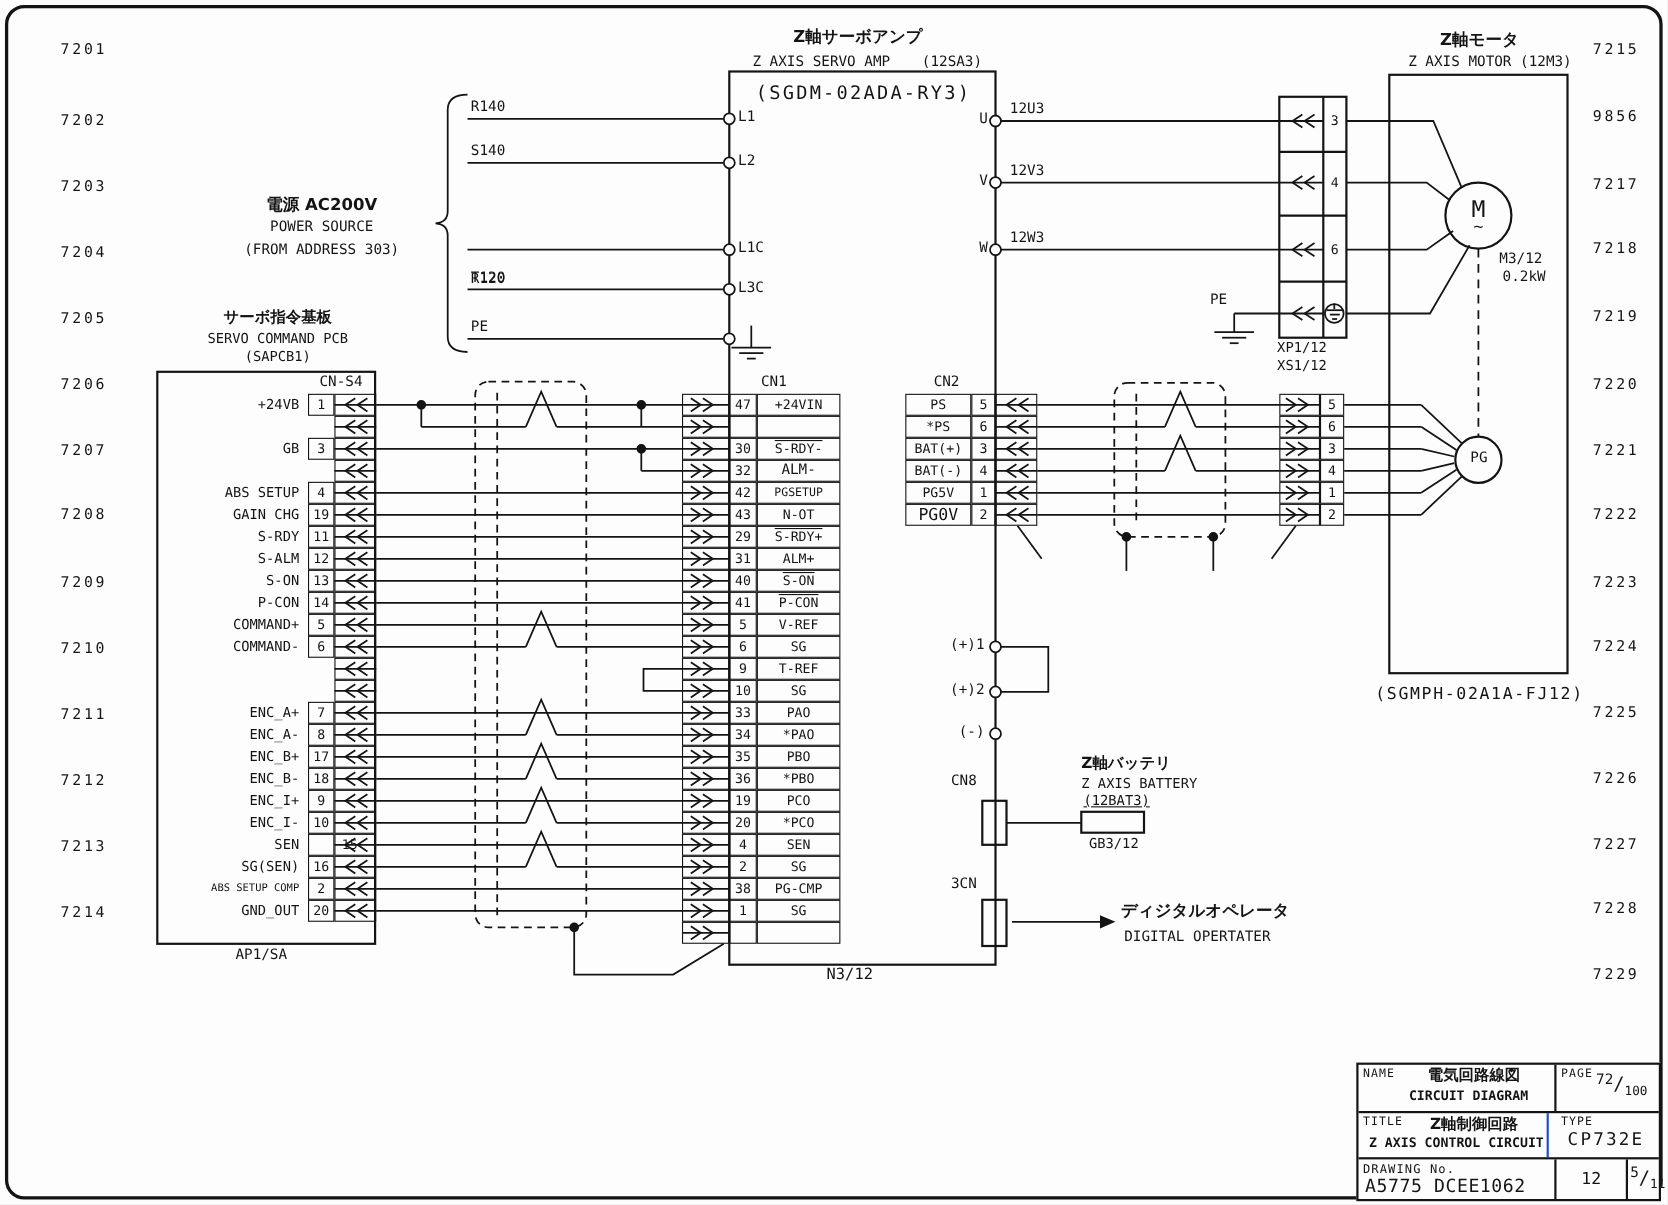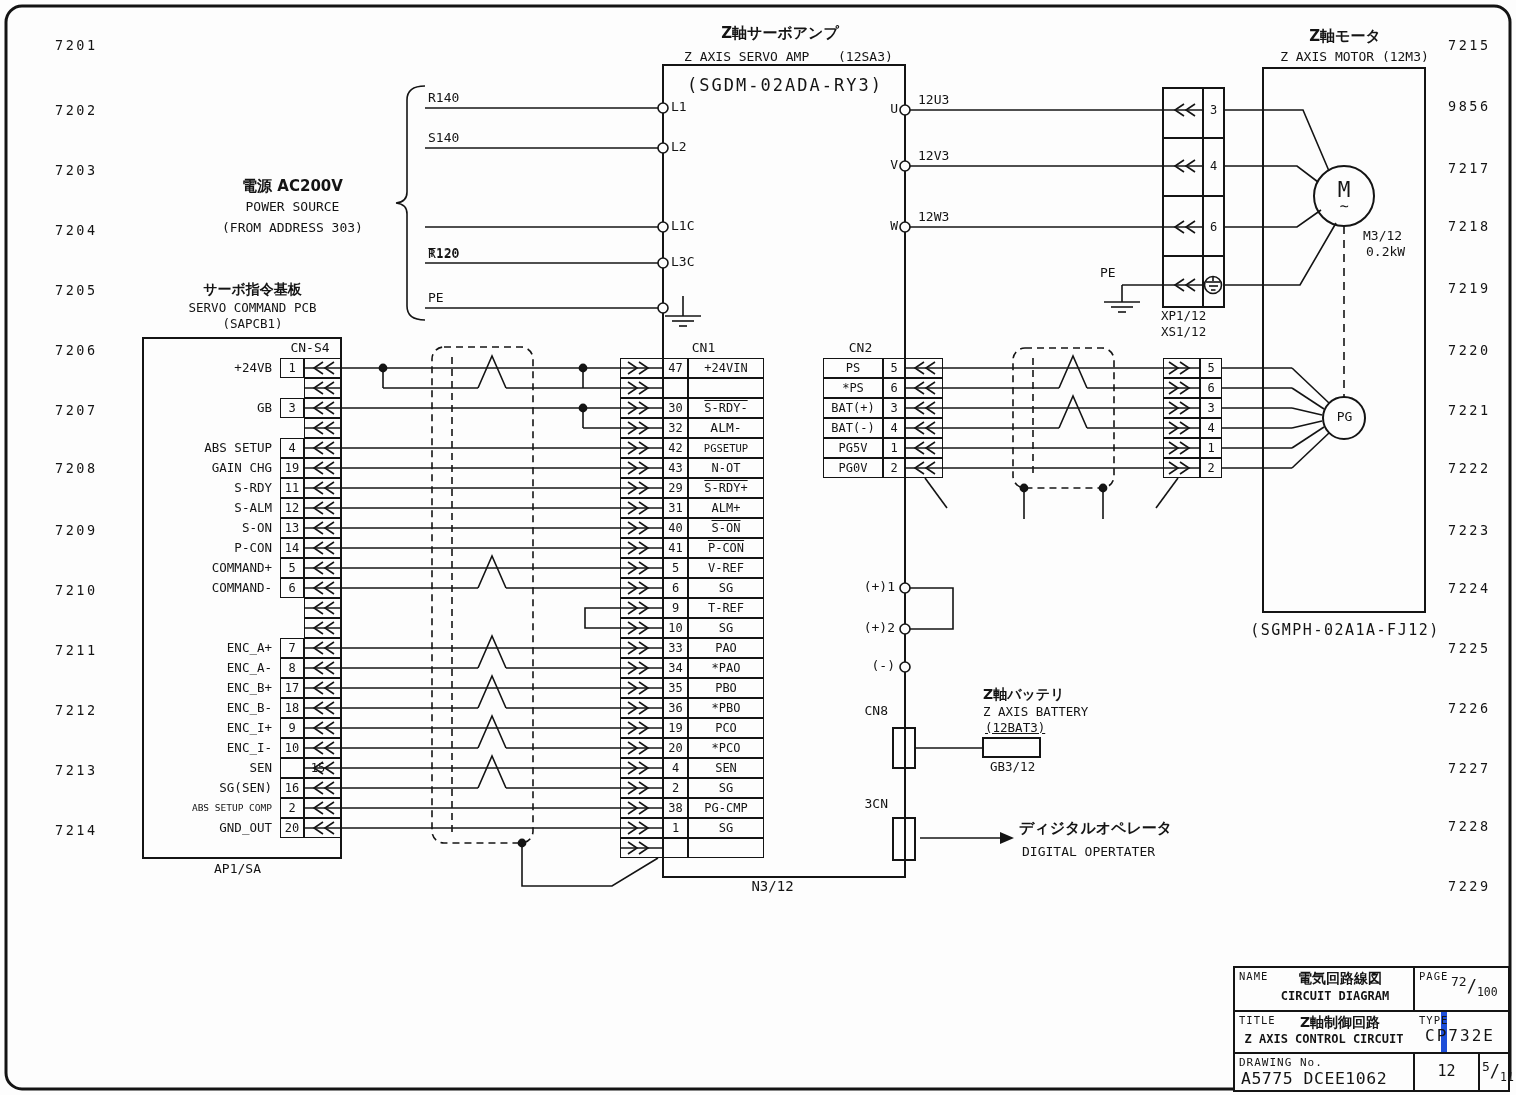--- a/index.html
+++ b/index.html
@@ -426,21 +426,21 @@
         <div class="t" style="left:20px;top:22px;width:160px;text-align:center;font-size:12px;font-weight:bold">CIRCUIT DIAGRAM</div>
       </div>
       <div class="tbcell" style="left:180px;width:93px">
         <span class="tblabel">PAGE</span>
         <div class="t fr" style="left:36px;top:9px">
           <span class="fn">72</span><span class="fsl">/</span><span class="fd">100</span>
         </div>
       </div>
     </div>
     <div class="tbrow" style="top:42px;height:42px;border-top:2px solid #141414">
-      <div class="tbcell" style="left:0;width:212px;border-right:6px solid #1d4ed8">
+      <div class="tbcell" style="left:0;width:173px;border-right:2px solid #1d4ed8">
         <span class="tblabel">TITLE</span>
         <div class="t jp" style="left:30px;top:2px;width:150px;text-align:center;font-size:14px">Z軸制御回路</div>
         <div class="t" style="left:0px;top:21px;width:178px;text-align:center;font-size:12px;font-weight:bold">Z AXIS CONTROL CIRCUIT</div>
       </div>
       <div class="tbcell" style="left:180px;width:93px">
         <span class="tblabel">TYPE</span>
         <div class="t" style="left:0;top:15px;width:90px;text-align:center;font-size:16px;letter-spacing:2px">CP732E</div>
       </div>
     </div>
     <div class="tbrow" style="top:84px;height:38px;border-top:2px solid #141414">
@@ -729,21 +729,21 @@
     <div class="t ct" style="left: 823px; top: 418px; width: 60px; line-height: 20px; font-size: 12px;">BAT(-)</div>
     <div class="cell" style="left: 883px; top: 418px; width: 22px; height: 20px;"></div>
     <div class="t ct" style="left: 883px; top: 418px; width: 22px; line-height: 20px; font-size: 12px;">4</div>
     <div class="cell" style="left: 905px; top: 418px; width: 38px; height: 20px;"></div>
     <div class="cell" style="left: 823px; top: 438px; width: 60px; height: 20px;"></div>
     <div class="t ct" style="left: 823px; top: 438px; width: 60px; line-height: 20px; font-size: 12px;">PG5V</div>
     <div class="cell" style="left: 883px; top: 438px; width: 22px; height: 20px;"></div>
     <div class="t ct" style="left: 883px; top: 438px; width: 22px; line-height: 20px; font-size: 12px;">1</div>
     <div class="cell" style="left: 905px; top: 438px; width: 38px; height: 20px;"></div>
     <div class="cell" style="left: 823px; top: 458px; width: 60px; height: 20px;"></div>
-    <div class="t ct" style="left: 823px; top: 458px; width: 60px; line-height: 20px; font-size: 12px;">PG0V</div>
+    <div class="t ct" style="left: 823px; top: 458px; width: 60px; line-height: 20px; font-size: 15px;">PG0V</div>
     <div class="cell" style="left: 883px; top: 458px; width: 22px; height: 20px;"></div>
     <div class="t ct" style="left: 883px; top: 458px; width: 22px; line-height: 20px; font-size: 12px;">2</div>
     <div class="cell" style="left: 905px; top: 458px; width: 38px; height: 20px;"></div>
     <div class="cell" style="left: 1163px; top: 358px; width: 37px; height: 20px;"></div>
     <div class="cell" style="left: 1200px; top: 358px; width: 22px; height: 20px;"></div>
     <div class="t ct" style="left: 1200px; top: 358px; width: 22px; line-height: 20px; font-size: 12px;">5</div>
     <div class="cell" style="left: 1163px; top: 378px; width: 37px; height: 20px;"></div>
     <div class="cell" style="left: 1200px; top: 378px; width: 22px; height: 20px;"></div>
     <div class="t ct" style="left: 1200px; top: 378px; width: 22px; line-height: 20px; font-size: 12px;">6</div>
     <div class="cell" style="left: 1163px; top: 398px; width: 37px; height: 20px;"></div>

